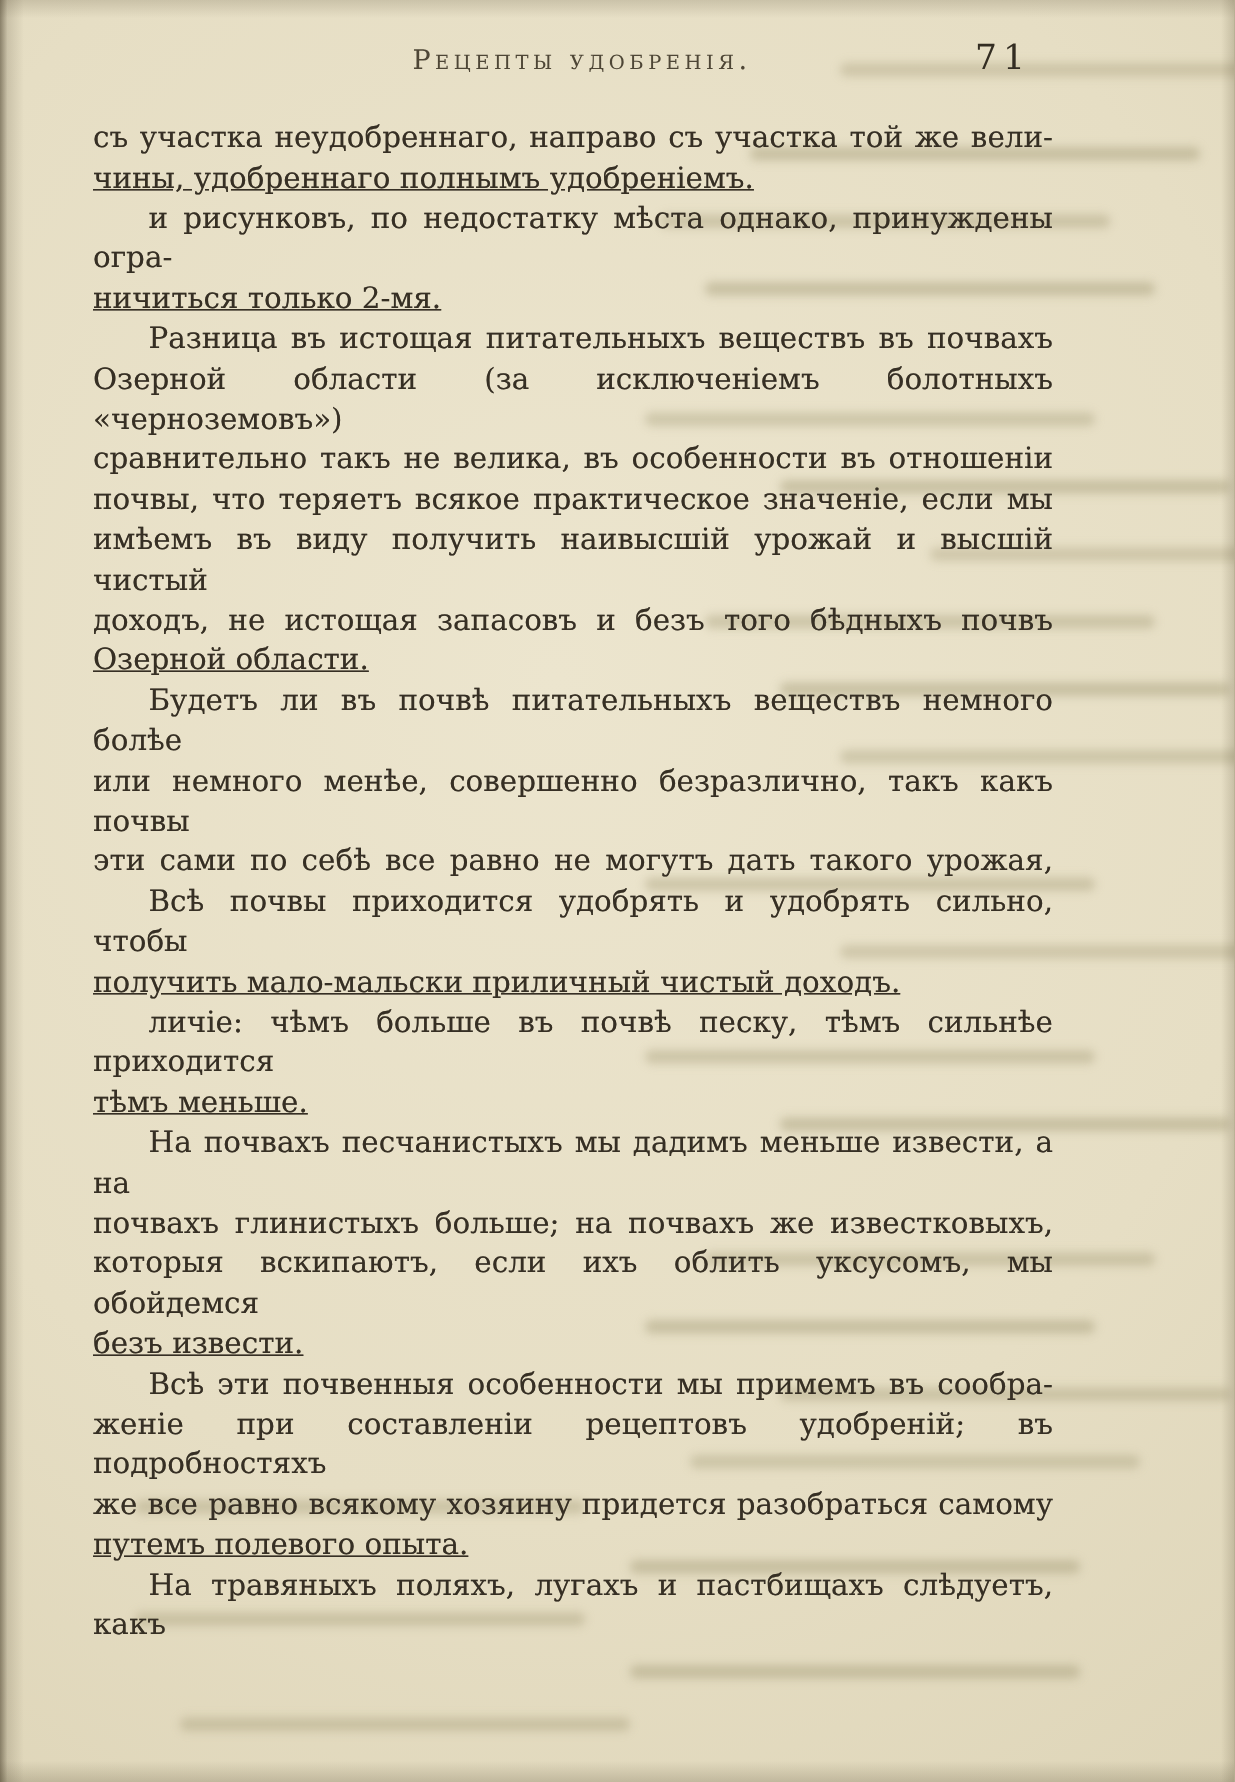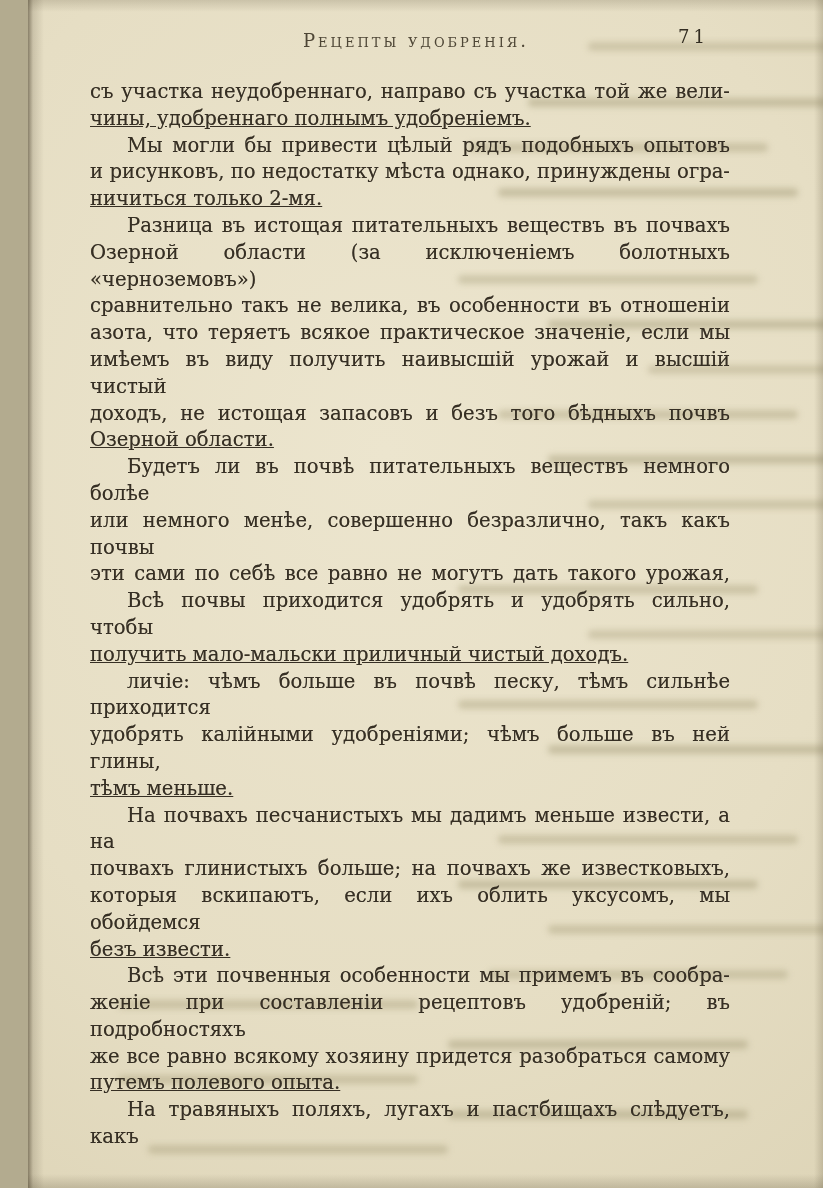--- a/index.html
+++ b/index.html
@@ -5,21 +5,20 @@
   html,body { margin:0; padding:0; }
   body {
     width:823px; height:1188px; position:relative; overflow:hidden;
     background:#b3ab8f;
     font-family:"DejaVu Serif", serif;
   }
   .page {
     position:absolute; inset:0;
     background: radial-gradient(120% 95% at 45% 38%,
       #ece5ce 0%, #e6dec4 50%, #ded5b8 80%, #d2c9ab 100%);
-    margin-left: 28px;
   }
   
   .vignette {
     position:absolute; inset:0; pointer-events:none;
     background:
       linear-gradient(90deg, rgba(62,52,32,.55) 0px, rgba(62,52,32,.16) 5px, rgba(62,52,32,0) 16px),
       linear-gradient(270deg, rgba(90,80,55,.22) 0px, rgba(90,80,55,0) 9px),
       linear-gradient(180deg, rgba(90,80,55,.20) 0px, rgba(90,80,55,0) 12px),
       linear-gradient(0deg, rgba(90,80,55,.24) 0px, rgba(90,80,55,0) 14px);
   }
@@ -54,21 +53,21 @@
   }
   .ink { color:#362f24; }
 
   .running-head {
     position:absolute; top:30px; left:0; width:776px; text-align:center;
     color:#4e4636; font-size:18px; letter-spacing:3px;
     font-variant:small-caps;
   }
   .page-number {
     position:absolute; top:26px; left:650px;
-    color:#332d22; font-size:18px; letter-spacing:4px;
+    color:#332d22; font-size:23px; letter-spacing:4px;
   }
 
   .body-text {
     position:absolute; left:62px; top:79px; width:640px;
     color:#362f24; font-size:19.6px; line-height:26.8px;
     text-shadow:0 0 .4px rgba(54,47,36,.55);
   }
   .line { text-align:justify; text-align-last:justify; }
   .line.last { text-align-last:left;text-decoration:underline; }
   .paragraph.indent .line:first-child { text-indent:37px; }
@@ -85,45 +84,43 @@
   </div>
   <div class="page-number">71</div>
 
   <div class="body-text ink">
     <div>
         <div class="paragraph">
           <div class="line">съ участка неудобреннаго, направо съ участка той же вели-</div>
           <div class="line last">чины, удобреннаго полнымъ удобреніемъ.</div>
         </div>
         <div class="paragraph indent">
-          <div class="line">Мы могли бы привести цѣлый рядъ подобныхъ опытовъ</div>
           <div class="line">и рисунковъ, по недостатку мѣста однако, принуждены огра-</div>
           <div class="line last">ничиться только 2-мя.</div>
         </div>
         <div class="paragraph indent">
           <div class="line">Разница въ истощая питательныхъ веществъ въ почвахъ</div>
           <div class="line">Озерной области (за исключеніемъ болотныхъ «черноземовъ»)</div>
           <div class="line">сравнительно такъ не велика, въ особенности въ отношеніи</div>
-          <div class="line">азота, что теряетъ всякое практическое значеніе, если мы</div>
+          <div class="line">почвы, что теряетъ всякое практическое значеніе, если мы</div>
           <div class="line">имѣемъ въ виду получить наивысшій урожай и высшій чистый</div>
           <div class="line">доходъ, не истощая запасовъ и безъ того бѣдныхъ почвъ</div>
           <div class="line last">Озерной области.</div>
         </div>
         <div class="paragraph indent">
           <div class="line">Будетъ ли въ почвѣ питательныхъ веществъ немного болѣе</div>
           <div class="line">или немного менѣе, совершенно безразлично, такъ какъ почвы</div>
           <div class="line">эти сами по себѣ все равно не могутъ дать такого урожая,</div>
         </div>
         <div class="paragraph indent">
           <div class="line">Всѣ почвы приходится удобрять и удобрять сильно, чтобы</div>
           <div class="line last">получить мало-мальски приличный чистый доходъ.</div>
         </div>
         <div class="paragraph indent">
           <div class="line">личіе: чѣмъ больше въ почвѣ песку, тѣмъ сильнѣе приходится</div>
-          <div class="line">удобрять калійными удобреніями; чѣмъ больше въ ней глины,</div>
           <div class="line last">тѣмъ меньше.</div>
         </div>
         <div class="paragraph indent">
           <div class="line">На почвахъ песчанистыхъ мы дадимъ меньше извести, а на</div>
           <div class="line">почвахъ глинистыхъ больше; на почвахъ же известковыхъ,</div>
           <div class="line">которыя вскипаютъ, если ихъ облить уксусомъ, мы обойдемся</div>
           <div class="line last">безъ извести.</div>
         </div>
         <div class="paragraph indent">
           <div class="line">Всѣ эти почвенныя особенности мы примемъ въ сообра-</div>

